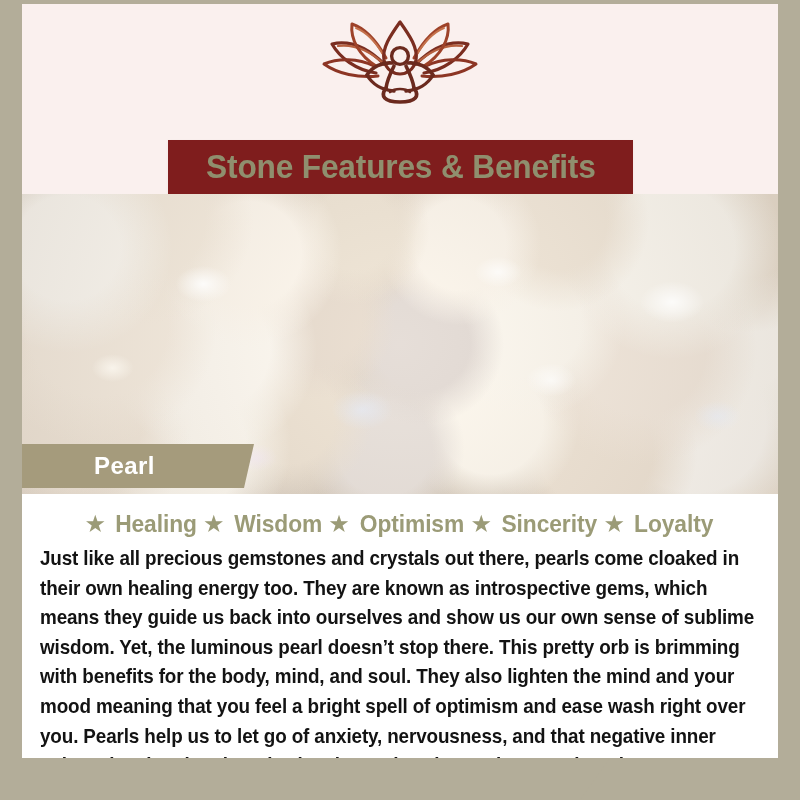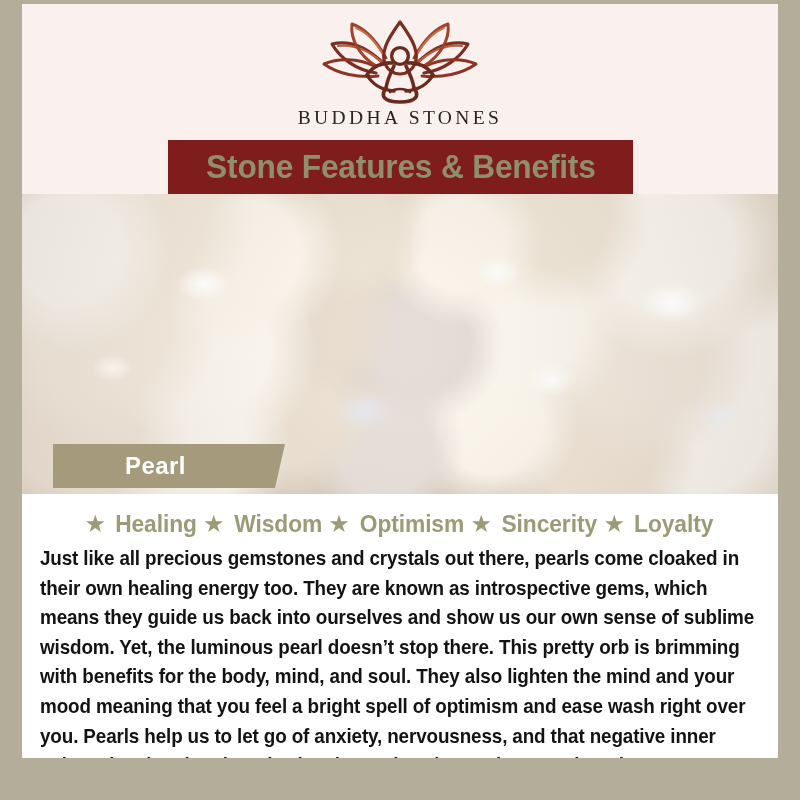--- a/index.html
+++ b/index.html
@@ -139,21 +139,21 @@
       radial-gradient(circle at 50% 50%, rgba(255,240,235,0.10), rgba(120,100,90,0.16) 100%);
   }
 
   
   .stone-band {
     position:absolute;
     left:0; top:440px;
     width:232px; height:44px;
     background:#a59b7c;
     clip-path:polygon(0 0, 232px 0, 222px 44px, 0 44px);
-    display:flex; align-items:center;margin-left:31px;
+    display:flex; align-items:center;
   }
   .stone-name {
     margin-left:72px;
     color:#ffffff;
     font-size:24px;
     font-weight:bold;
     letter-spacing:0.4px;
     white-space:nowrap;
   }
 
@@ -239,21 +239,20 @@
 
           <path d="M84 48 C80 56 77 63 76 70" stroke="#6b2a1e" stroke-width="3.6"></path>
           <path d="M96 48 C100 56 103 63 104 70" stroke="#6b2a1e" stroke-width="3.6"></path>
 
           <path d="M76 70 C70 78 74 84 90 84 C106 84 110 78 104 70" stroke="#6b2a1e" stroke-width="3.6"></path>
           <path d="M57 57 C62 66 72 72 84 73" stroke="#6b2a1e" stroke-width="3.4"></path>
           <path d="M123 57 C118 66 108 72 96 73" stroke="#6b2a1e" stroke-width="3.4"></path>
           <path d="M80 74 C85 70 95 70 100 74" stroke="#6b2a1e" stroke-width="2.6"></path>
         </g>
       </svg>
-      <div class="logo-wordmark">BUDDHA STONES</div>
     </div>
 
     <div class="title-banner">
       <span class="title-text">Stone Features &amp; Benefits</span>
     </div>
 
     <div class="hero">
       <div class="hero-img"></div>
     </div>
 

